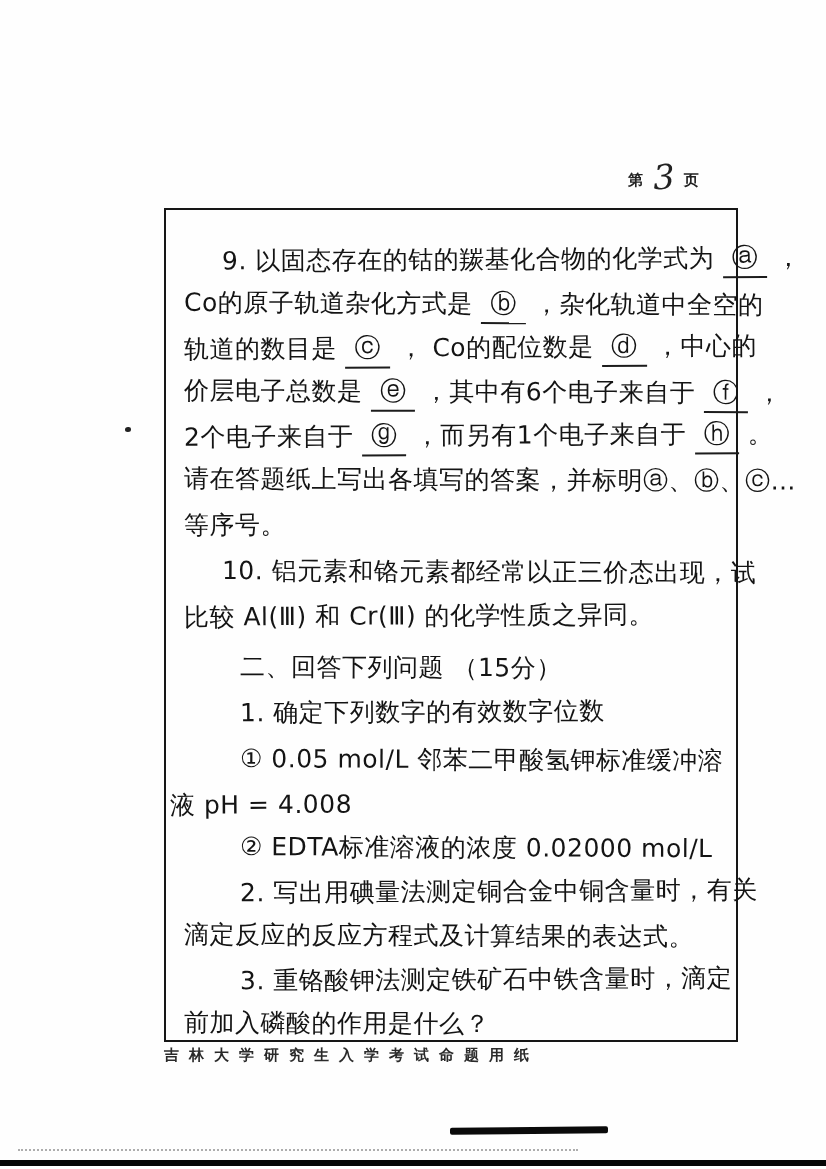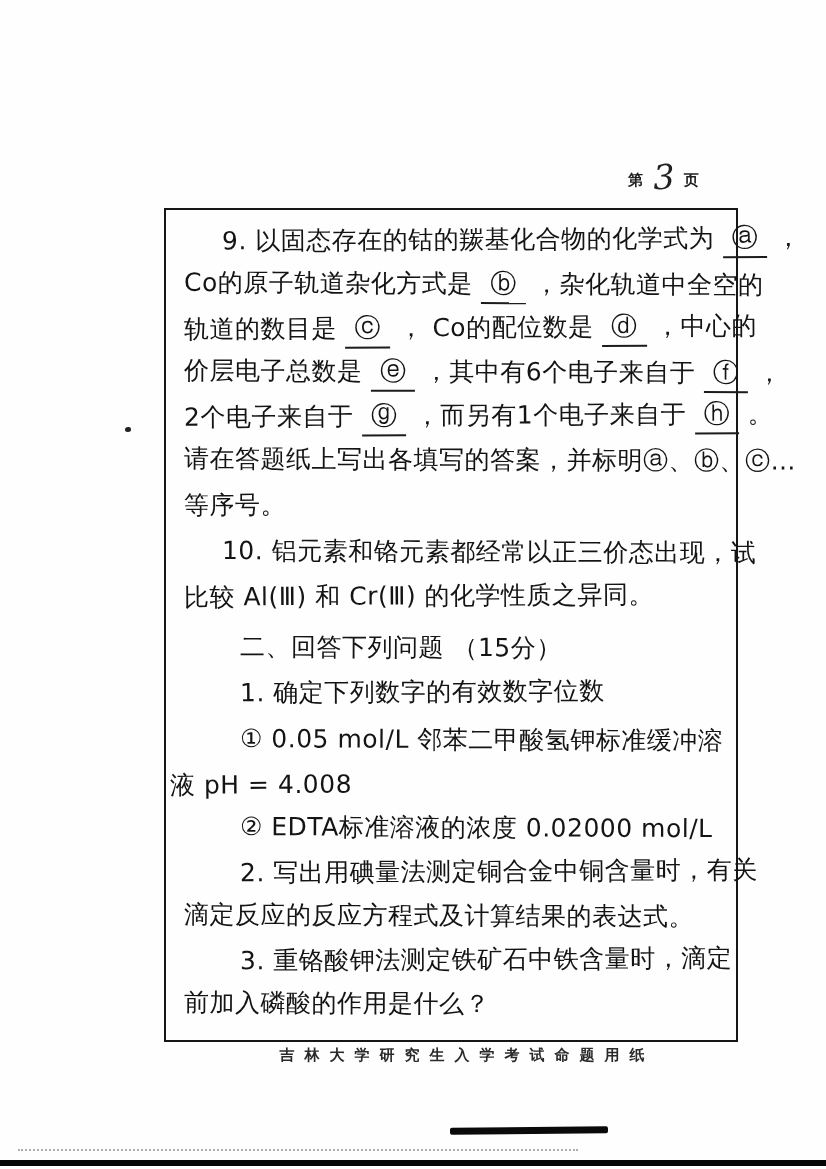--- a/index.html
+++ b/index.html
@@ -36,21 +36,21 @@
     line-height: 1;
     transform: rotate(-3deg);
   }
 
   
   .question-box {
     position: absolute;
     left: 164px; top: 208px;
     width: 574px; height: 834px;
     border: 2px solid #161616;
-    padding: 8px 14px 0 18px;
+    padding: 28px 14px 0 18px;
     overflow: visible;
     background: #fefefe;
   }
 
   
   .hw-line {
     font-size: 25px;
     line-height: 44px;
     height: 44px;
     white-space: nowrap;
@@ -74,21 +74,20 @@
     padding: 0 9px 1px 9px;
     line-height: 36px;
     font-size: 26px;
   }
 
   
   .page-footer {
     position: absolute;
     left: 164px; top: 1046px;
     width: 606px;
-    text-align: center;
     font-size: 15px;
     letter-spacing: 10px;
     color: #2a2a2a;
     font-family: "DejaVu Serif", serif;
     font-weight: bold;
   }
 
   
   .ink-speck {
     position: absolute;

